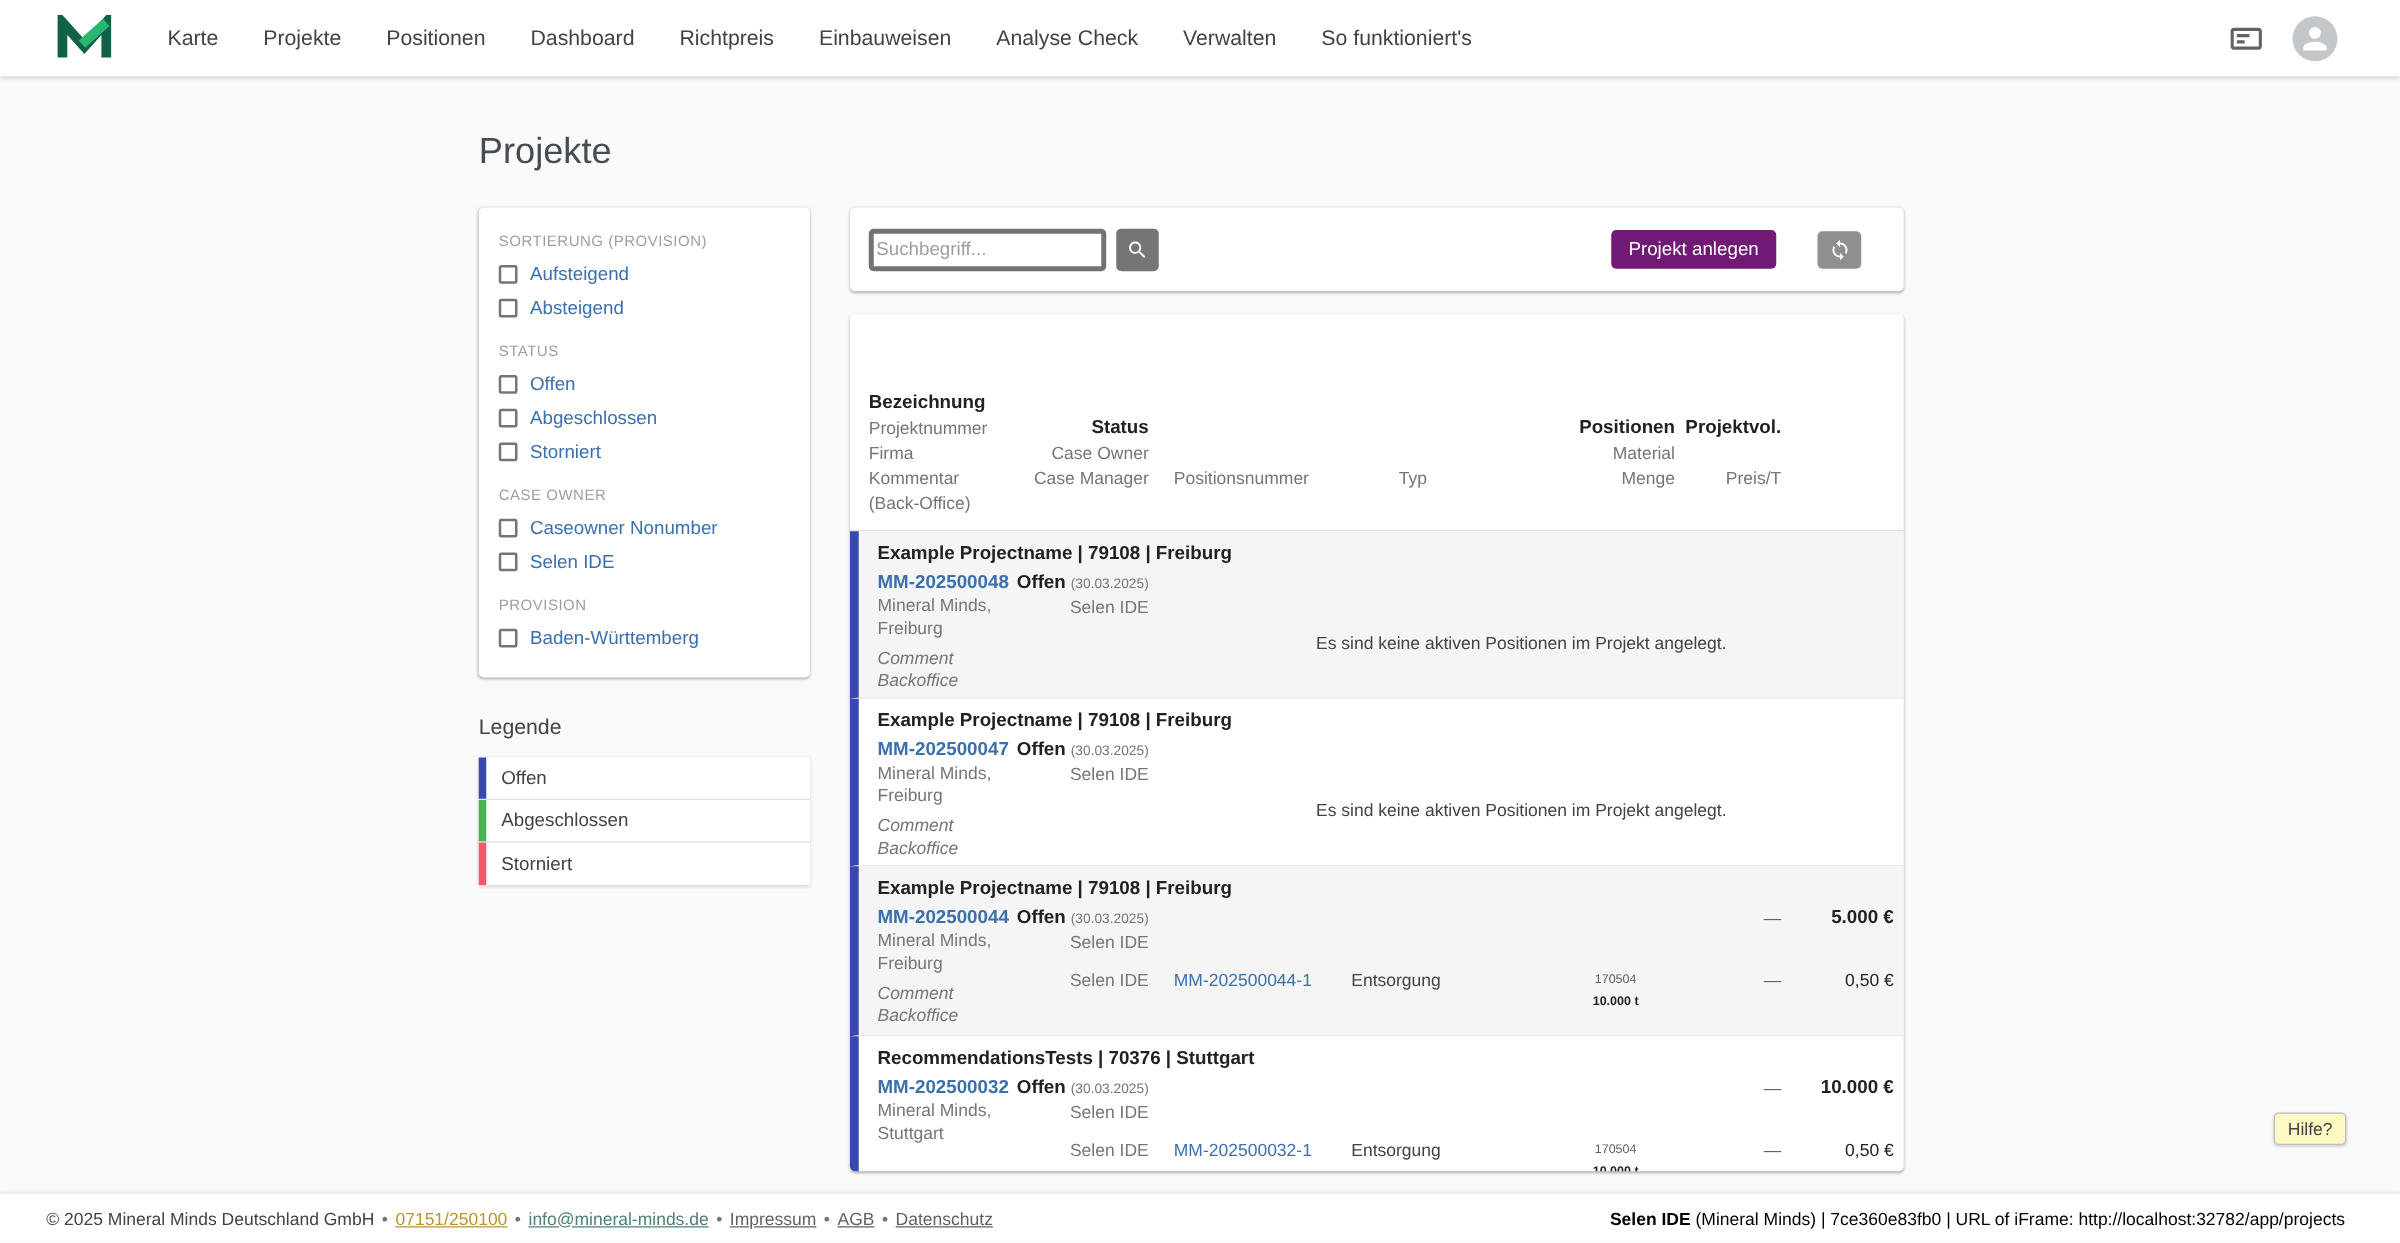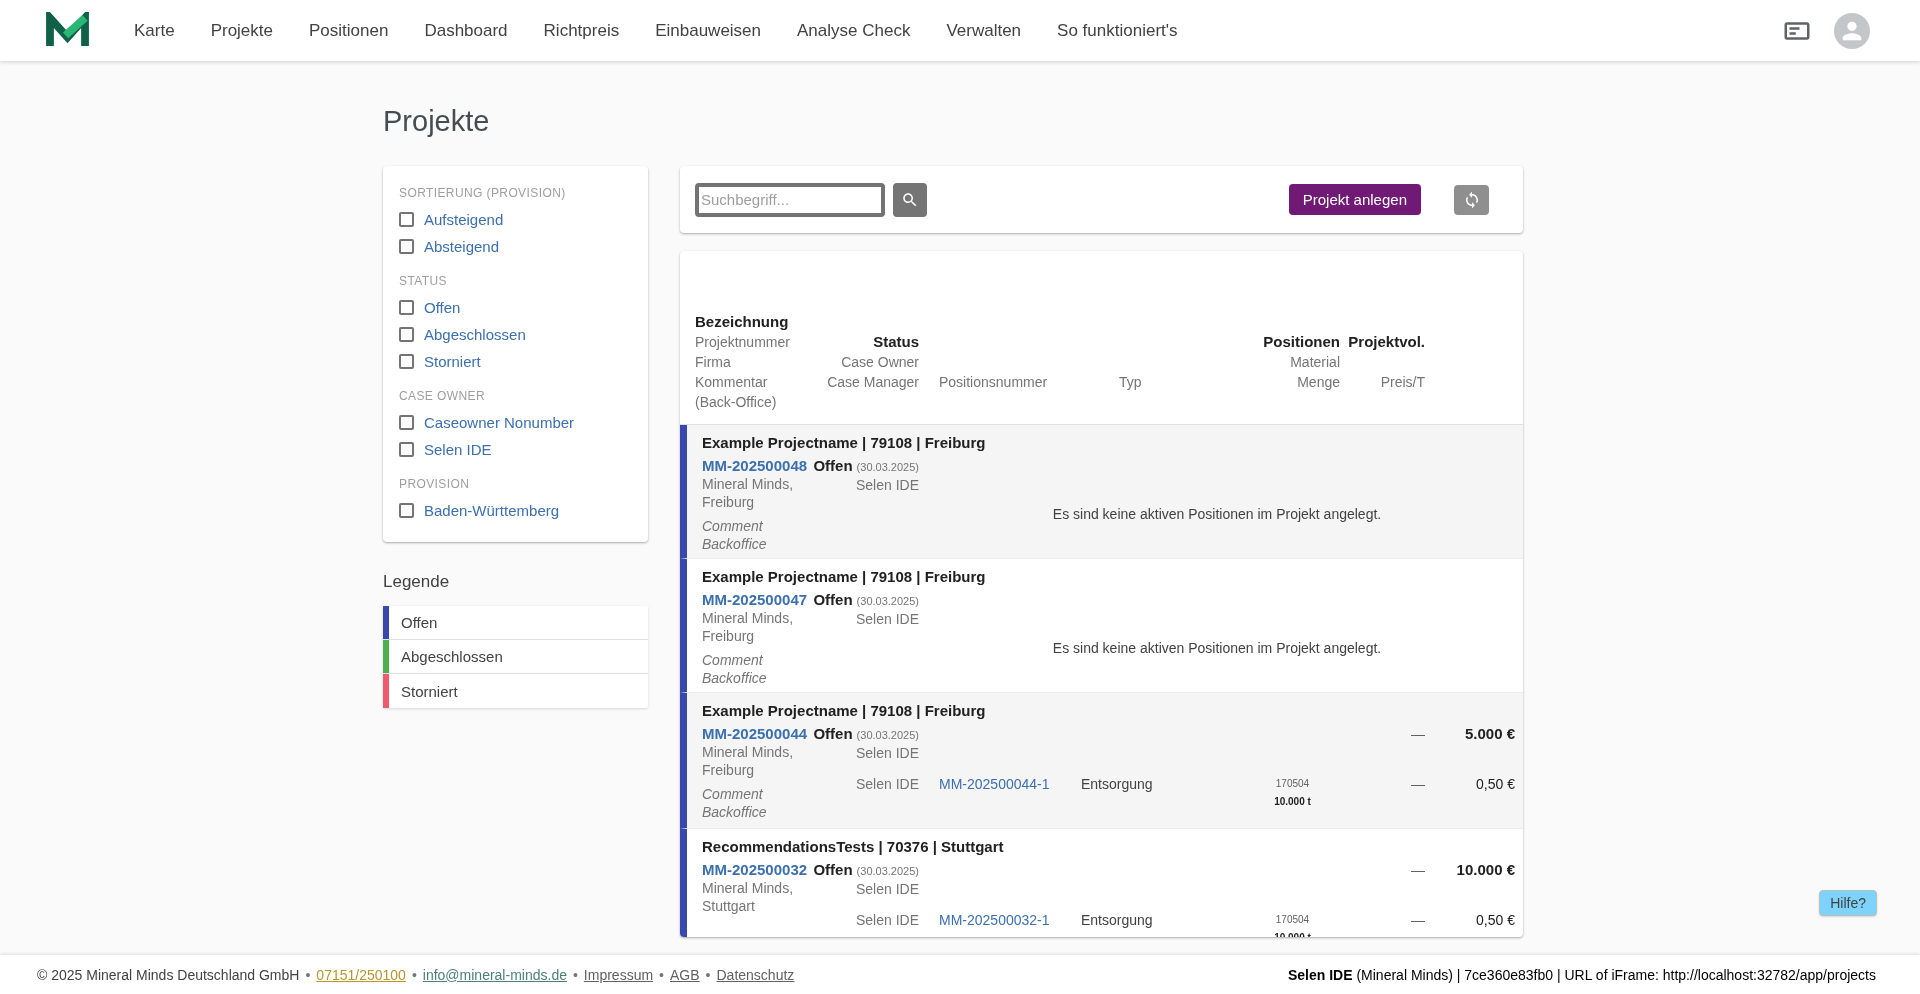--- a/index.html
+++ b/index.html
@@ -113,21 +113,21 @@
   .c-menge { text-align:center; font-size:10px; color:#616161; line-height:18px; }
   .menge-val { font-weight:700; color:#212121; }
   .c-preis { text-align:right; font-size:14px; color:#616161; line-height:18px; }
   .c-prov { text-align:right; font-size:14px; color:#212121; line-height:18px; }
   .c-prov.strong { font-size:15px; font-weight:700; }
   .row-message { font-size:14px; color:#424242; text-align:center; padding-left:92px; margin-top:4px; line-height:18px; }
 
   
   .help-btn {
     position:fixed; right:43px; bottom:78px; z-index:30;
-    background:#7dd3fc; border:1px solid #bdbdbd; border-radius:4px;
+    background:#fef9c3; border:1px solid #bdbdbd; border-radius:4px;
     padding:4px 10px; font-size:14px; color:#424242; font-family:inherit;
     box-shadow:0 1px 2px rgba(0,0,0,.15); cursor:pointer;
   }
   .footer {
     position:fixed; left:0; right:0; bottom:0; height:39px; background:#fff;
     box-shadow:0 -1px 3px rgba(0,0,0,.12); display:flex; align-items:center;
     padding:0 44px 0 37px; font-size:14px; color:#424242; z-index:20; white-space:nowrap;
   }
   .footer-left { display:flex; align-items:center; gap:6px; }
   .f-sep { color:#757575; }

